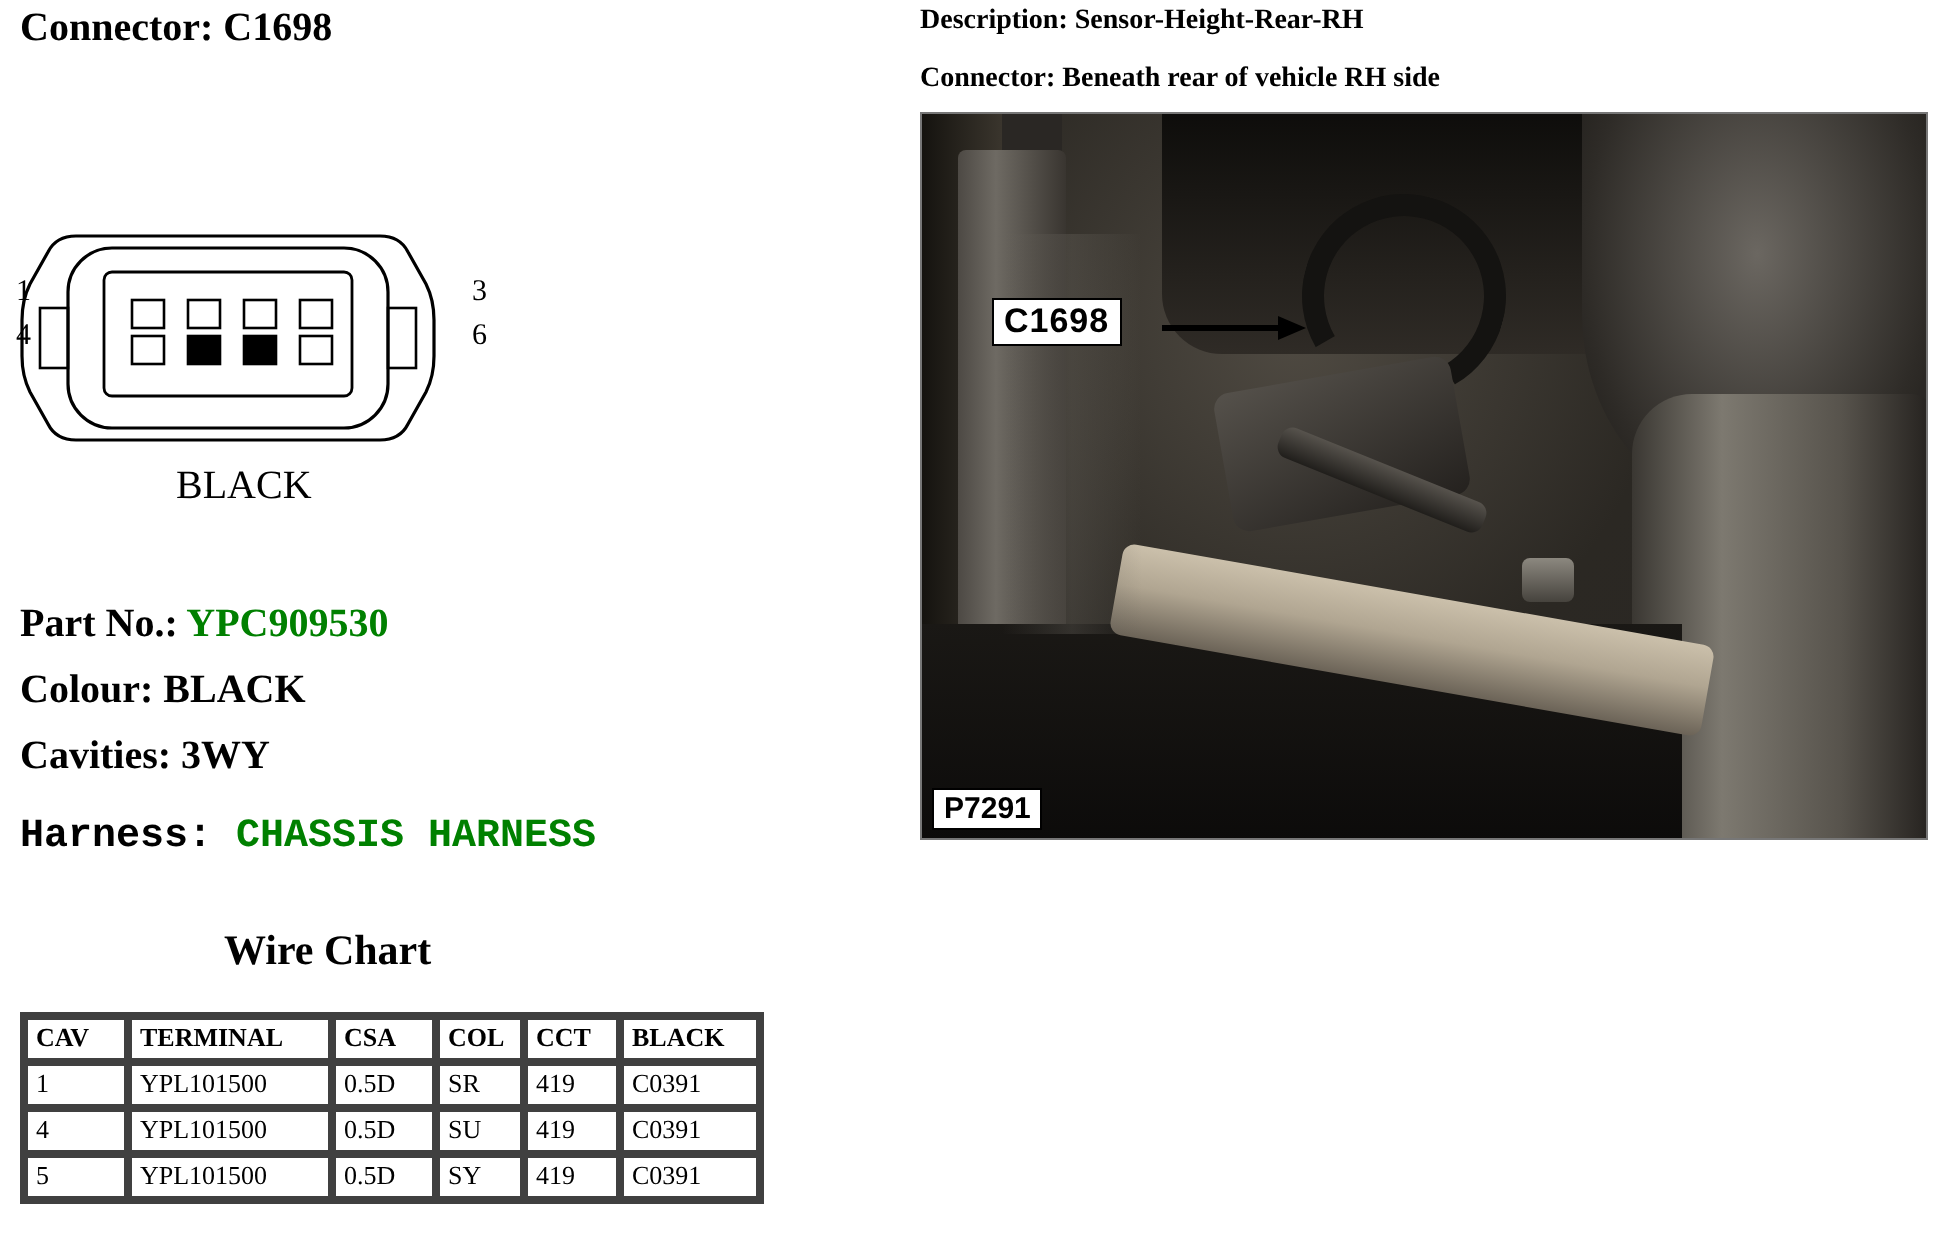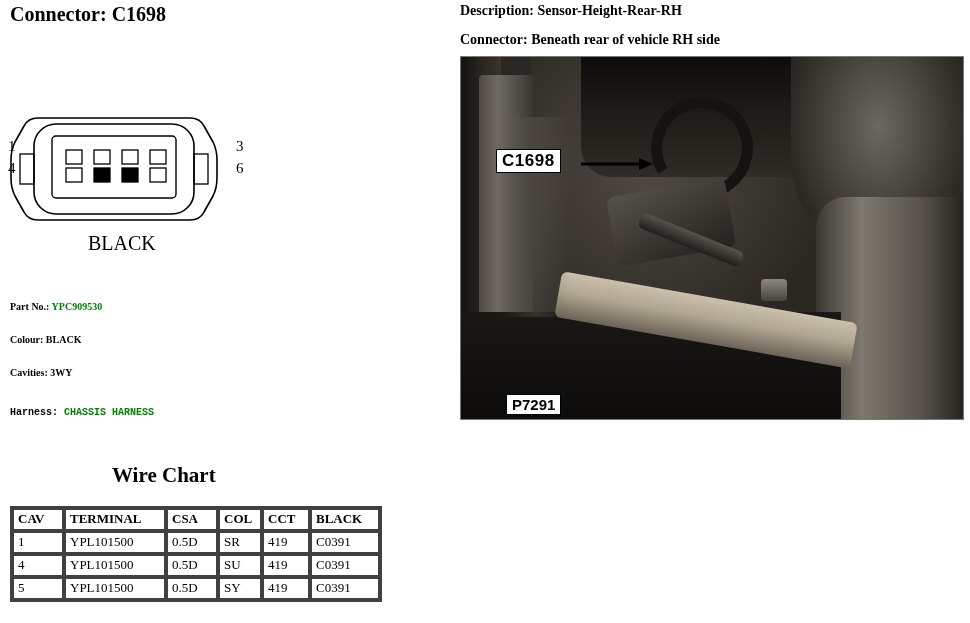--- a/index.html
+++ b/index.html
@@ -40,21 +40,21 @@
     position: absolute;
     left: 88px;
     top: 232px;
     font-size: 20px;
     font-family: "Liberation Serif", serif;
   }
 
   .meta-line {
     position: absolute;
     left: 10px;
-    font-size: 10px;
+    font-size: 20px;
     font-weight: bold;
     white-space: nowrap;
   }
   .meta-line .green { color: #008000; }
   #meta-part   { top: 301px; }
   #meta-colour { top: 334px; }
   #meta-cav    { top: 367px; }
   #meta-harness{ top: 407px; font-family: Liberation Mono, monospace; }
 
   
@@ -212,21 +212,20 @@
   #photo-id {
     position: absolute;
     left: 5px;
     top: 337px;
     background: #ffffff;
     border: 1px solid #000000;
     padding: 1px 5px;
     font-size: 15px;
     font-weight: bold;
     font-family: "Liberation Sans", sans-serif;
-    margin-left: 40px;
   }
 </style>
 </head>
 <body>
 
 <div id="connector-label">
   <span>Connector:</span>
   <span class="val">C1698</span>
 </div>
 

